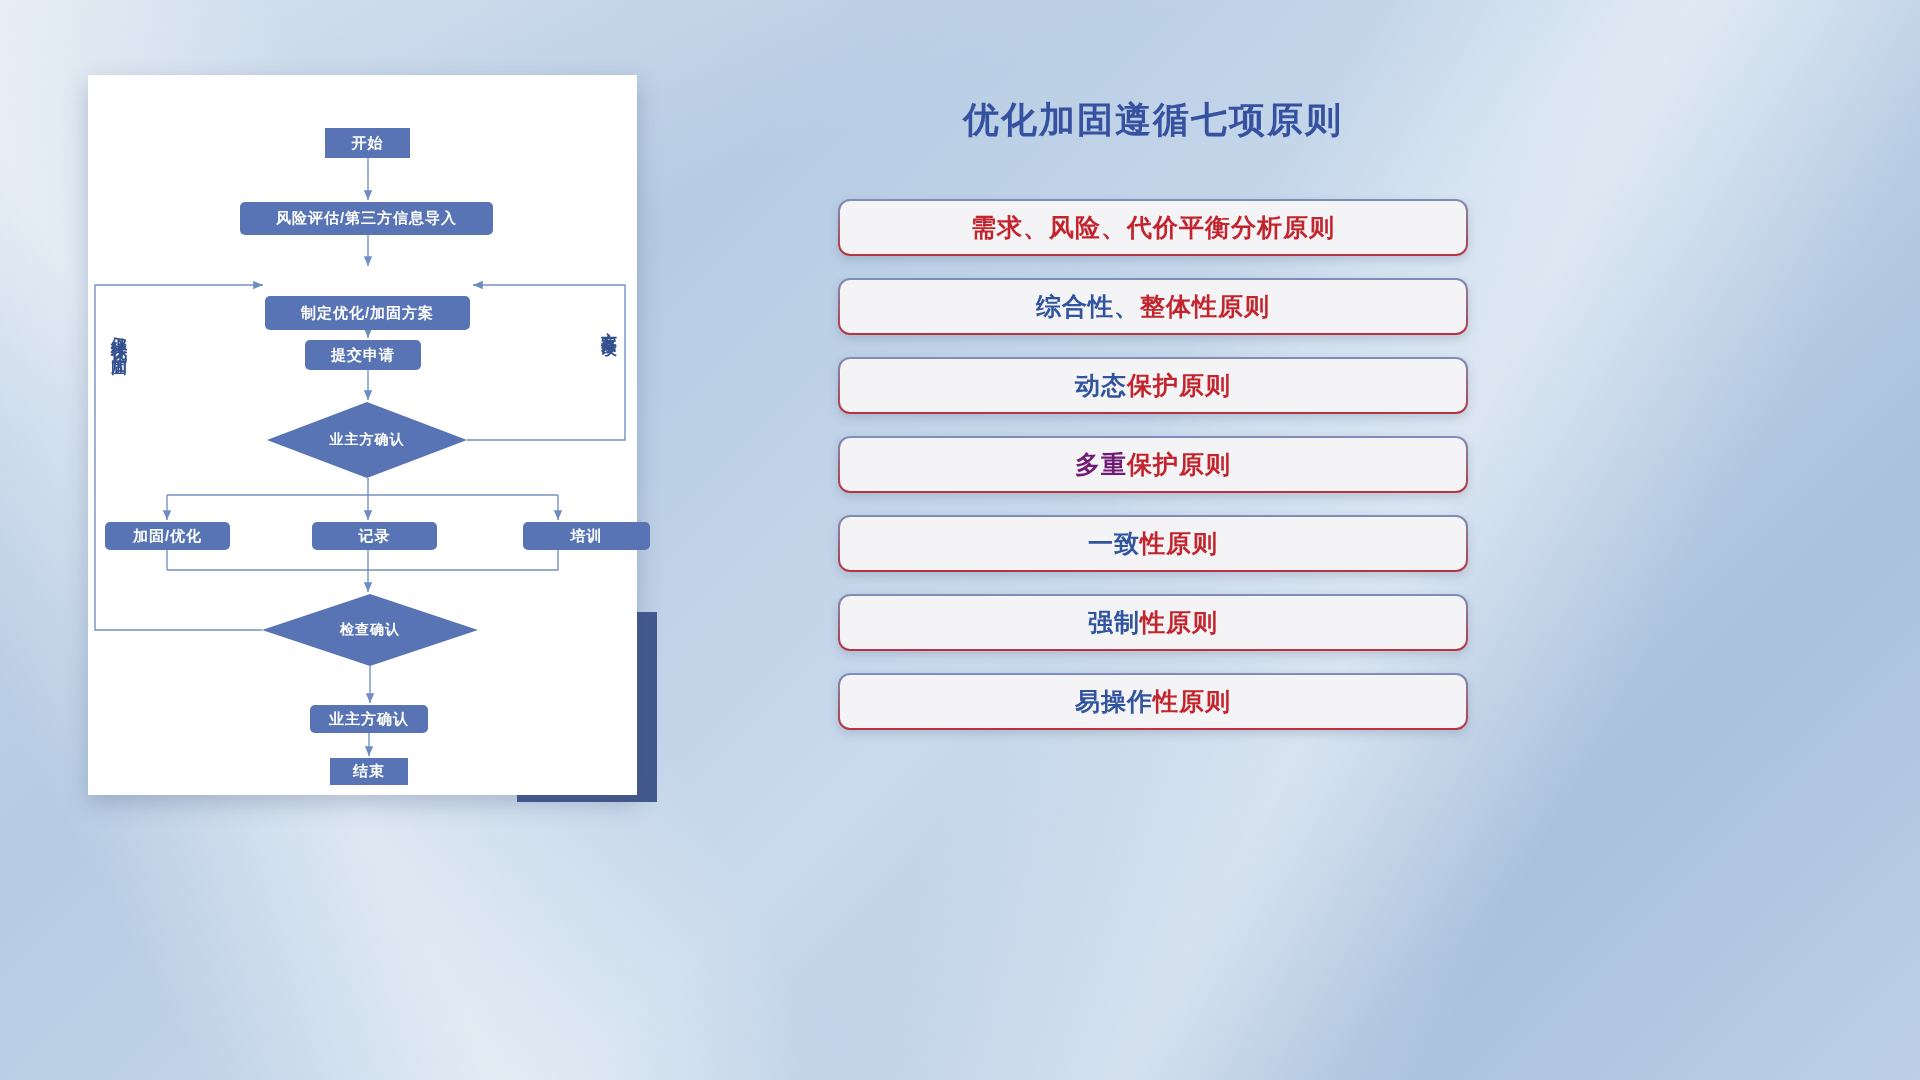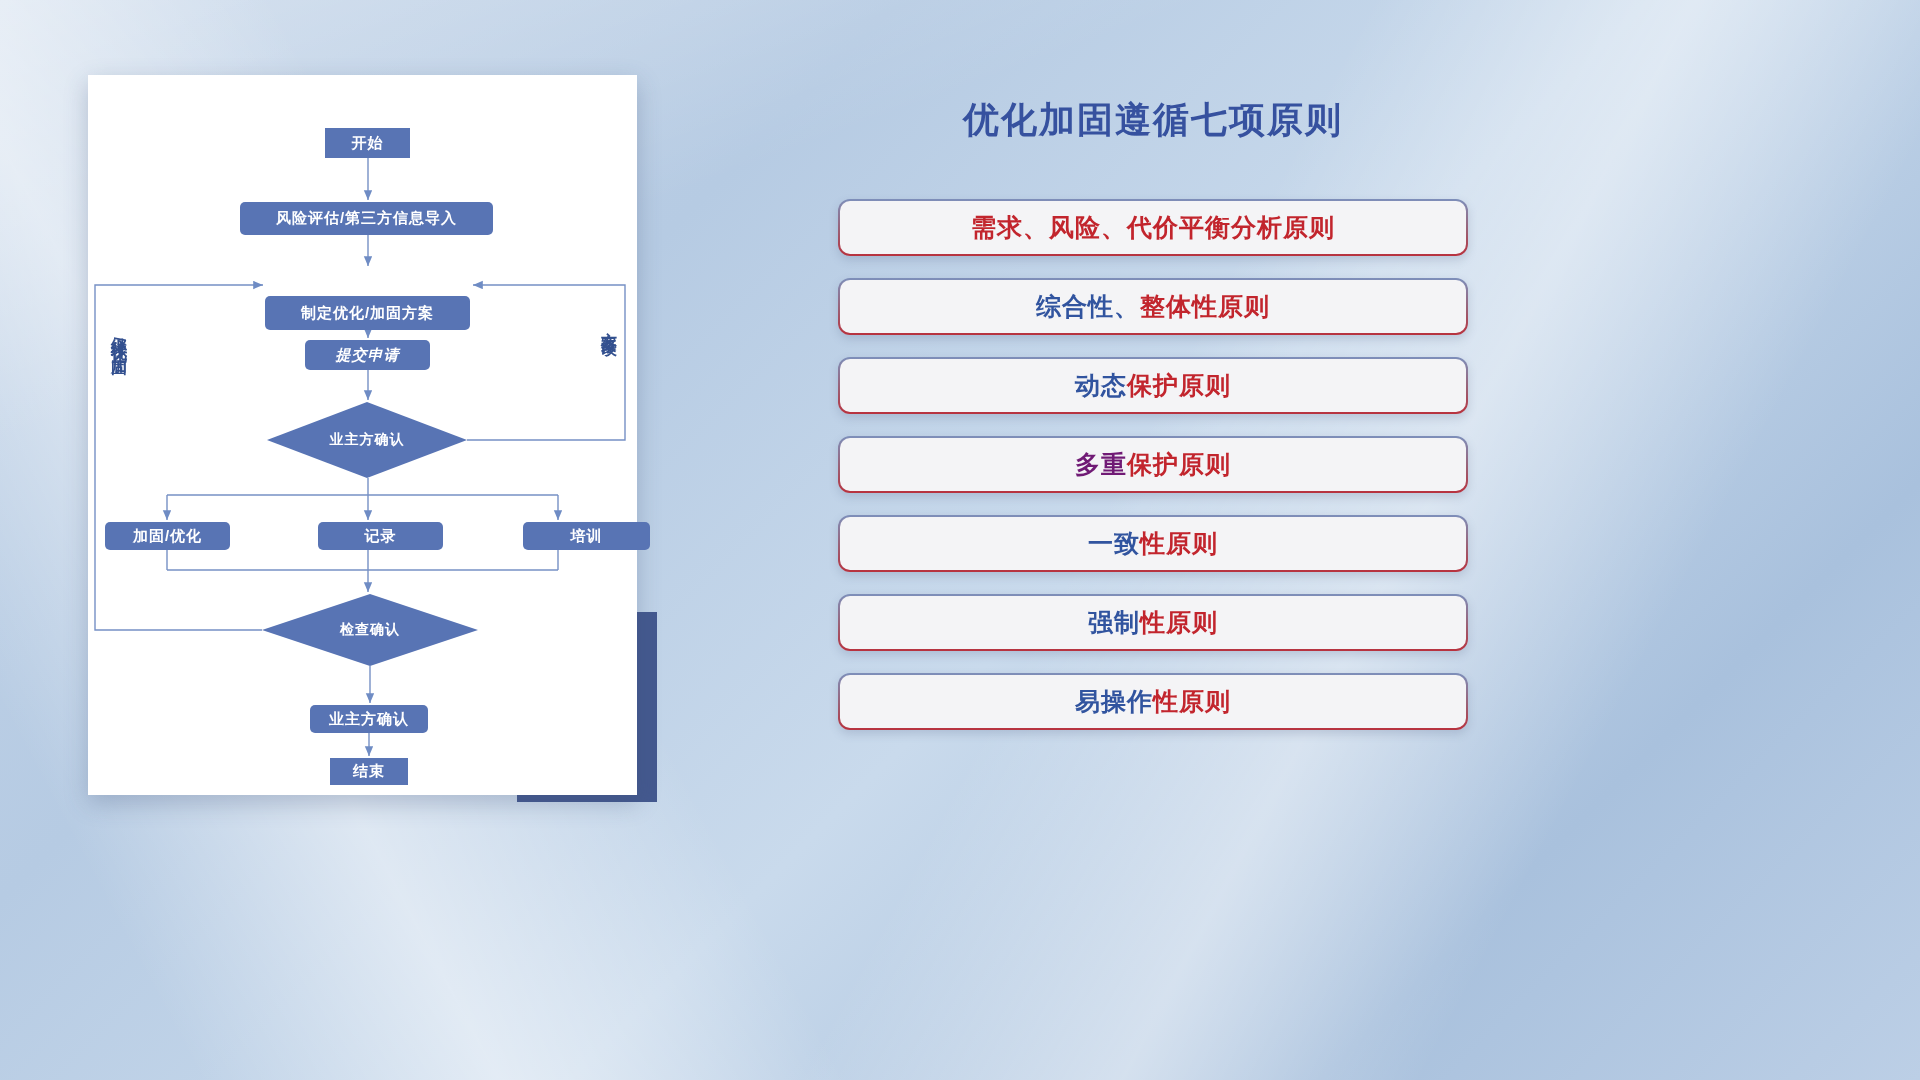--- a/index.html
+++ b/index.html
@@ -121,27 +121,27 @@
         <path d="M174,555 H7  V210 H175" marker-end="url(#arr)"></path>
       </g>
     </svg>
 
     <div class="node round" style="left:237px; top:53px; width:85px; height:30px;">开始</div>
 
     <div class="node rect" style="left:152px; top:127px; width:253px; height:33px;">风险评估/第三方信息导入</div>
 
     <div class="node rect" style="left:177px; top:193px; width:205px; height:34px;margin-top:28px;">制定优化/加固方案</div>
 
-    <div class="node rect" style="left:217px; top:265px; width:125px; height:30px;font-style:italic;">提交申请</div>
+    <div class="node rect" style="left:217px; top:265px; width:116px; height:30px;">提交申请</div>
 
     <div class="node diamond" style="left:179px; top:327px; width:200px; height:76px;">业主方确认</div>
 
     <div class="node rect" style="left:17px; top:447px; width:125px; height:28px;">加固/优化</div>
 
-    <div class="node rect" style="left:230px; top:447px; width:125px; height:28px;">记录</div>
+    <div class="node rect" style="left:224px; top:447px; width:125px; height:28px;">记录</div>
 
     <div class="node rect" style="left:422px; top:447px; width:127px; height:28px;margin-left:13px;">培训</div>
 
     <div class="node diamond" style="left:174px; top:519px; width:216px; height:72px;">检查确认</div>
 
     <div class="node rect" style="left:222px; top:630px; width:118px; height:28px;">业主方确认</div>
 
     <div class="node round" style="left:242px; top:683px; width:78px; height:27px;">结束</div>
 
     <div class="vlabel" style="left:20px; top:250px; height:195px;">继续优化/加固</div>

